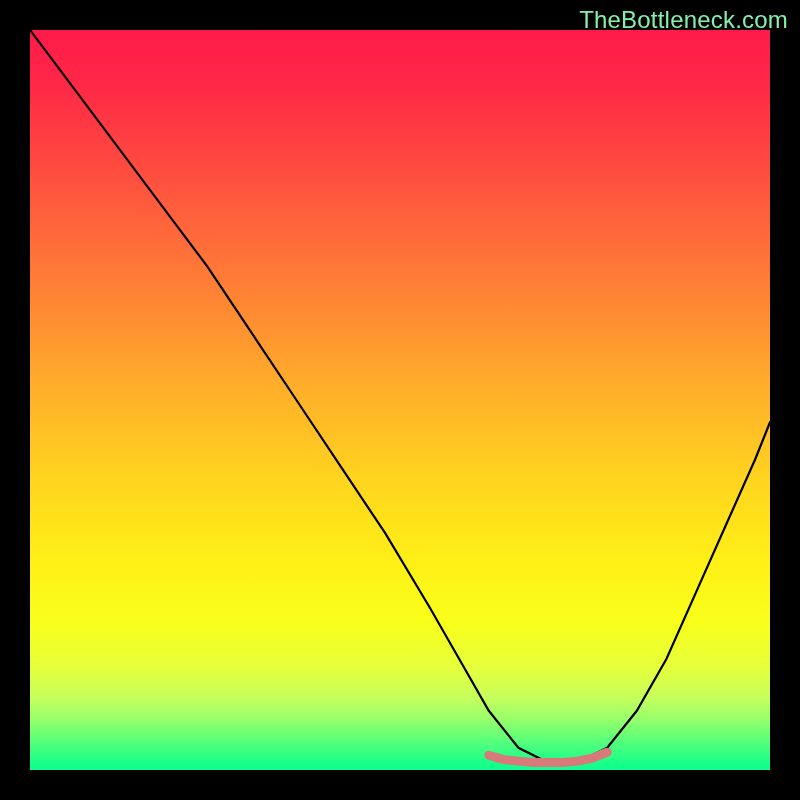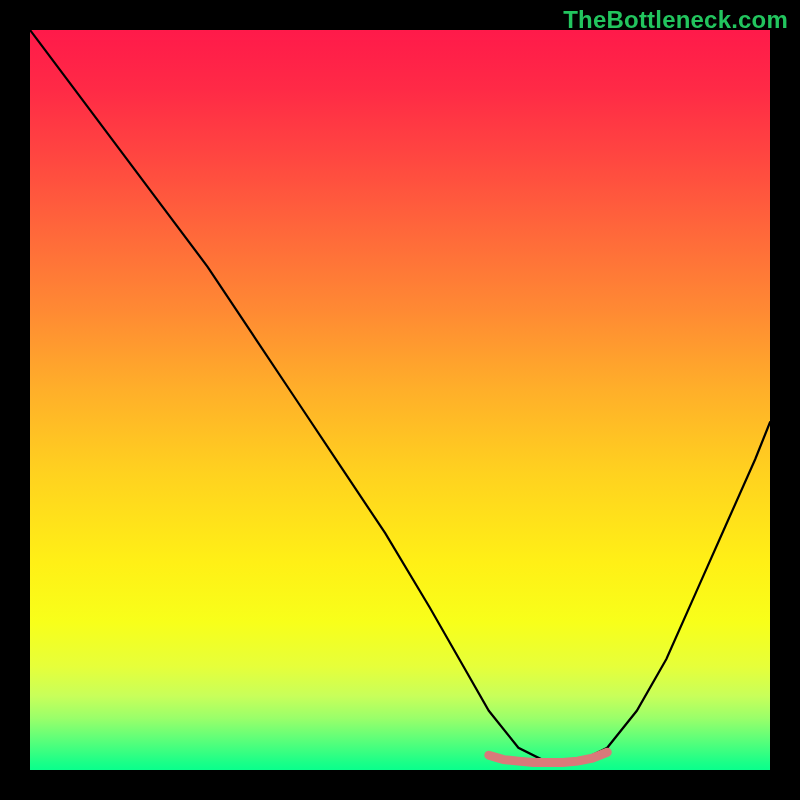--- a/index.html
+++ b/index.html
@@ -33,22 +33,22 @@
       #1aff88 99%,
       #0aff8c 100%
     );
   }
   .watermark {
     position: absolute;
     top: 6px;
     right: 12px;
     font-family: Arial, Helvetica, sans-serif;
     font-size: 24px;
-    font-weight: 700;
-    color: #22c55e;
+    font-weight: 400;
+    color: #86efac;
     letter-spacing: 0.2px;
     user-select: none;
   }
   svg.curve {
     position: absolute;
     left: 0;
     top: 0;
     width: 740px;
     height: 740px;
   }

